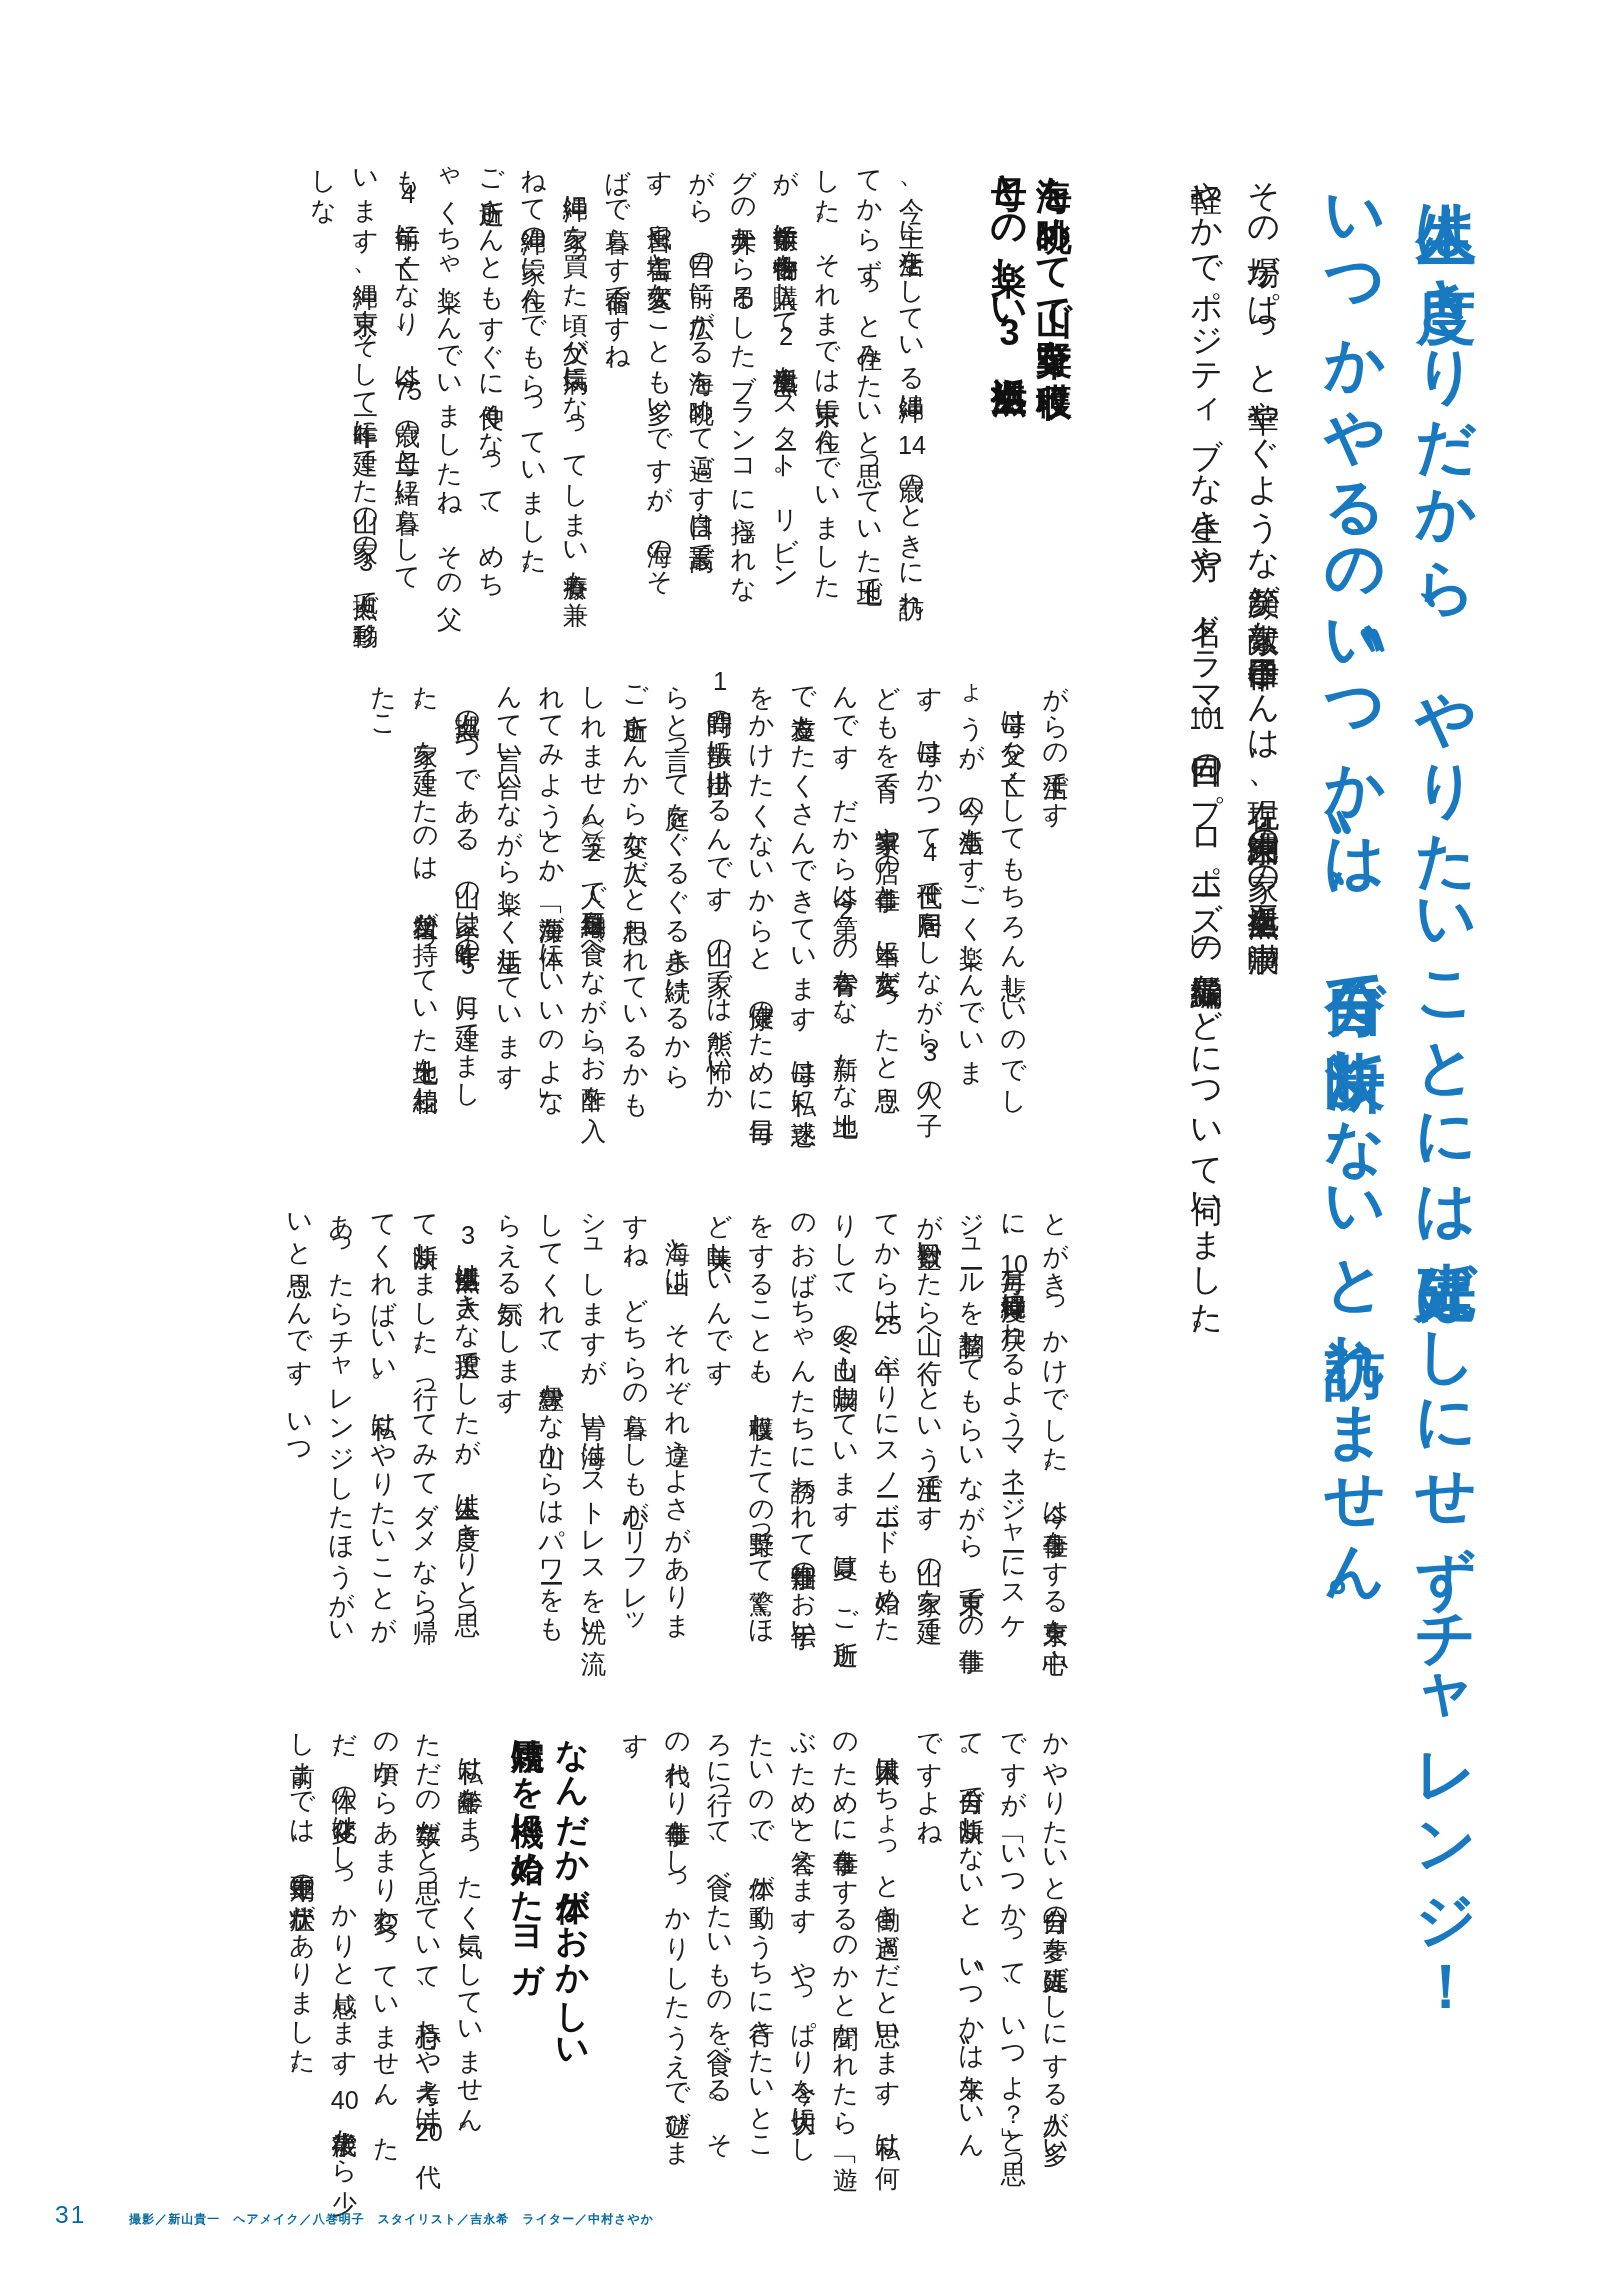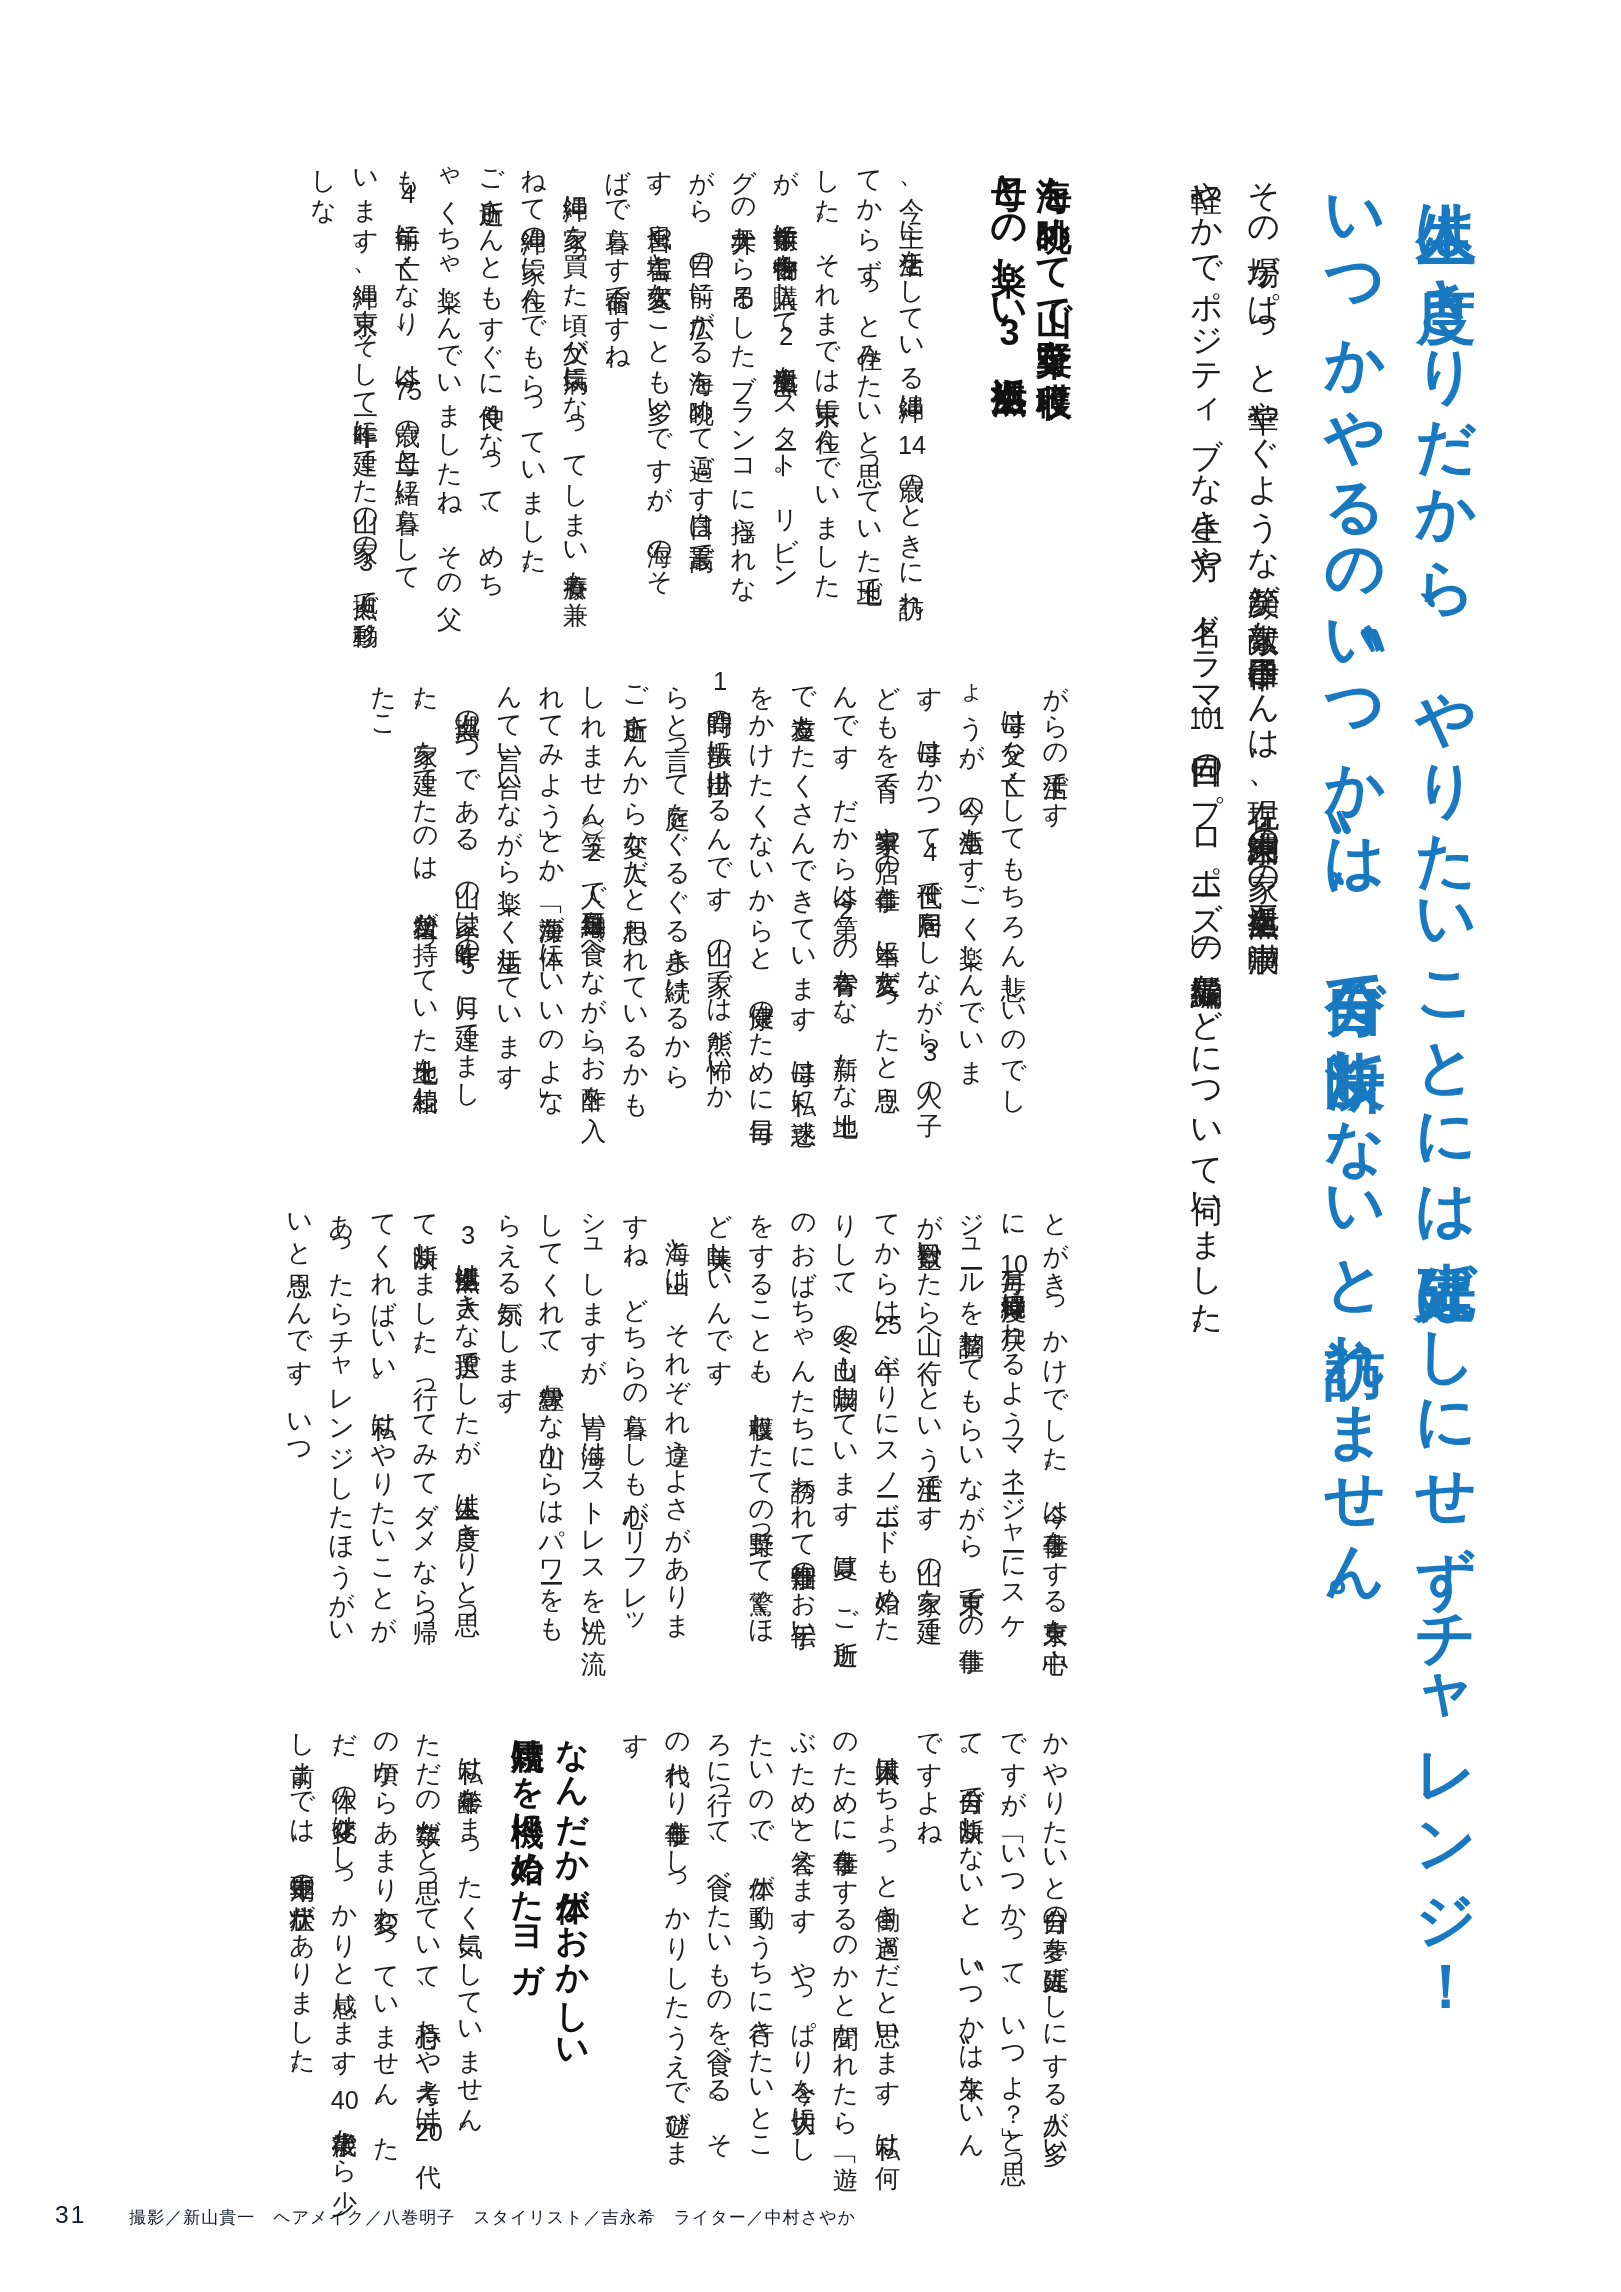--- a/index.html
+++ b/index.html
@@ -54,24 +54,24 @@
 
   
   .sec2 {
     font-size:33px; font-weight:700; line-height:45px;
     margin:0 19.6px 0 13.7px; color:#111;
   }
 
   .footer {
     position:absolute; top:2201px; left:55px;
     display:flex; align-items:baseline; gap:43px;
-    color:#0f172a;
+    color:#0369a1;
   }
   .footer .pageno { font-size:24.5px; letter-spacing:2px; }
-  .footer .credits { font-size:17px; letter-spacing:1px; }
+  .footer .credits { font-size:12px; letter-spacing:1px;font-weight:bold; }
 </style>
 </head>
 <body>
 
 <div class="page">
 
   <div class="headline v">
     <div>人生は一度きりだから、やりたいことには先延ばしにせずチャレンジ！</div>
     <div>いつかやるの〝いつか〟は、自分で決断しないと訪れません。</div>
   </div>

